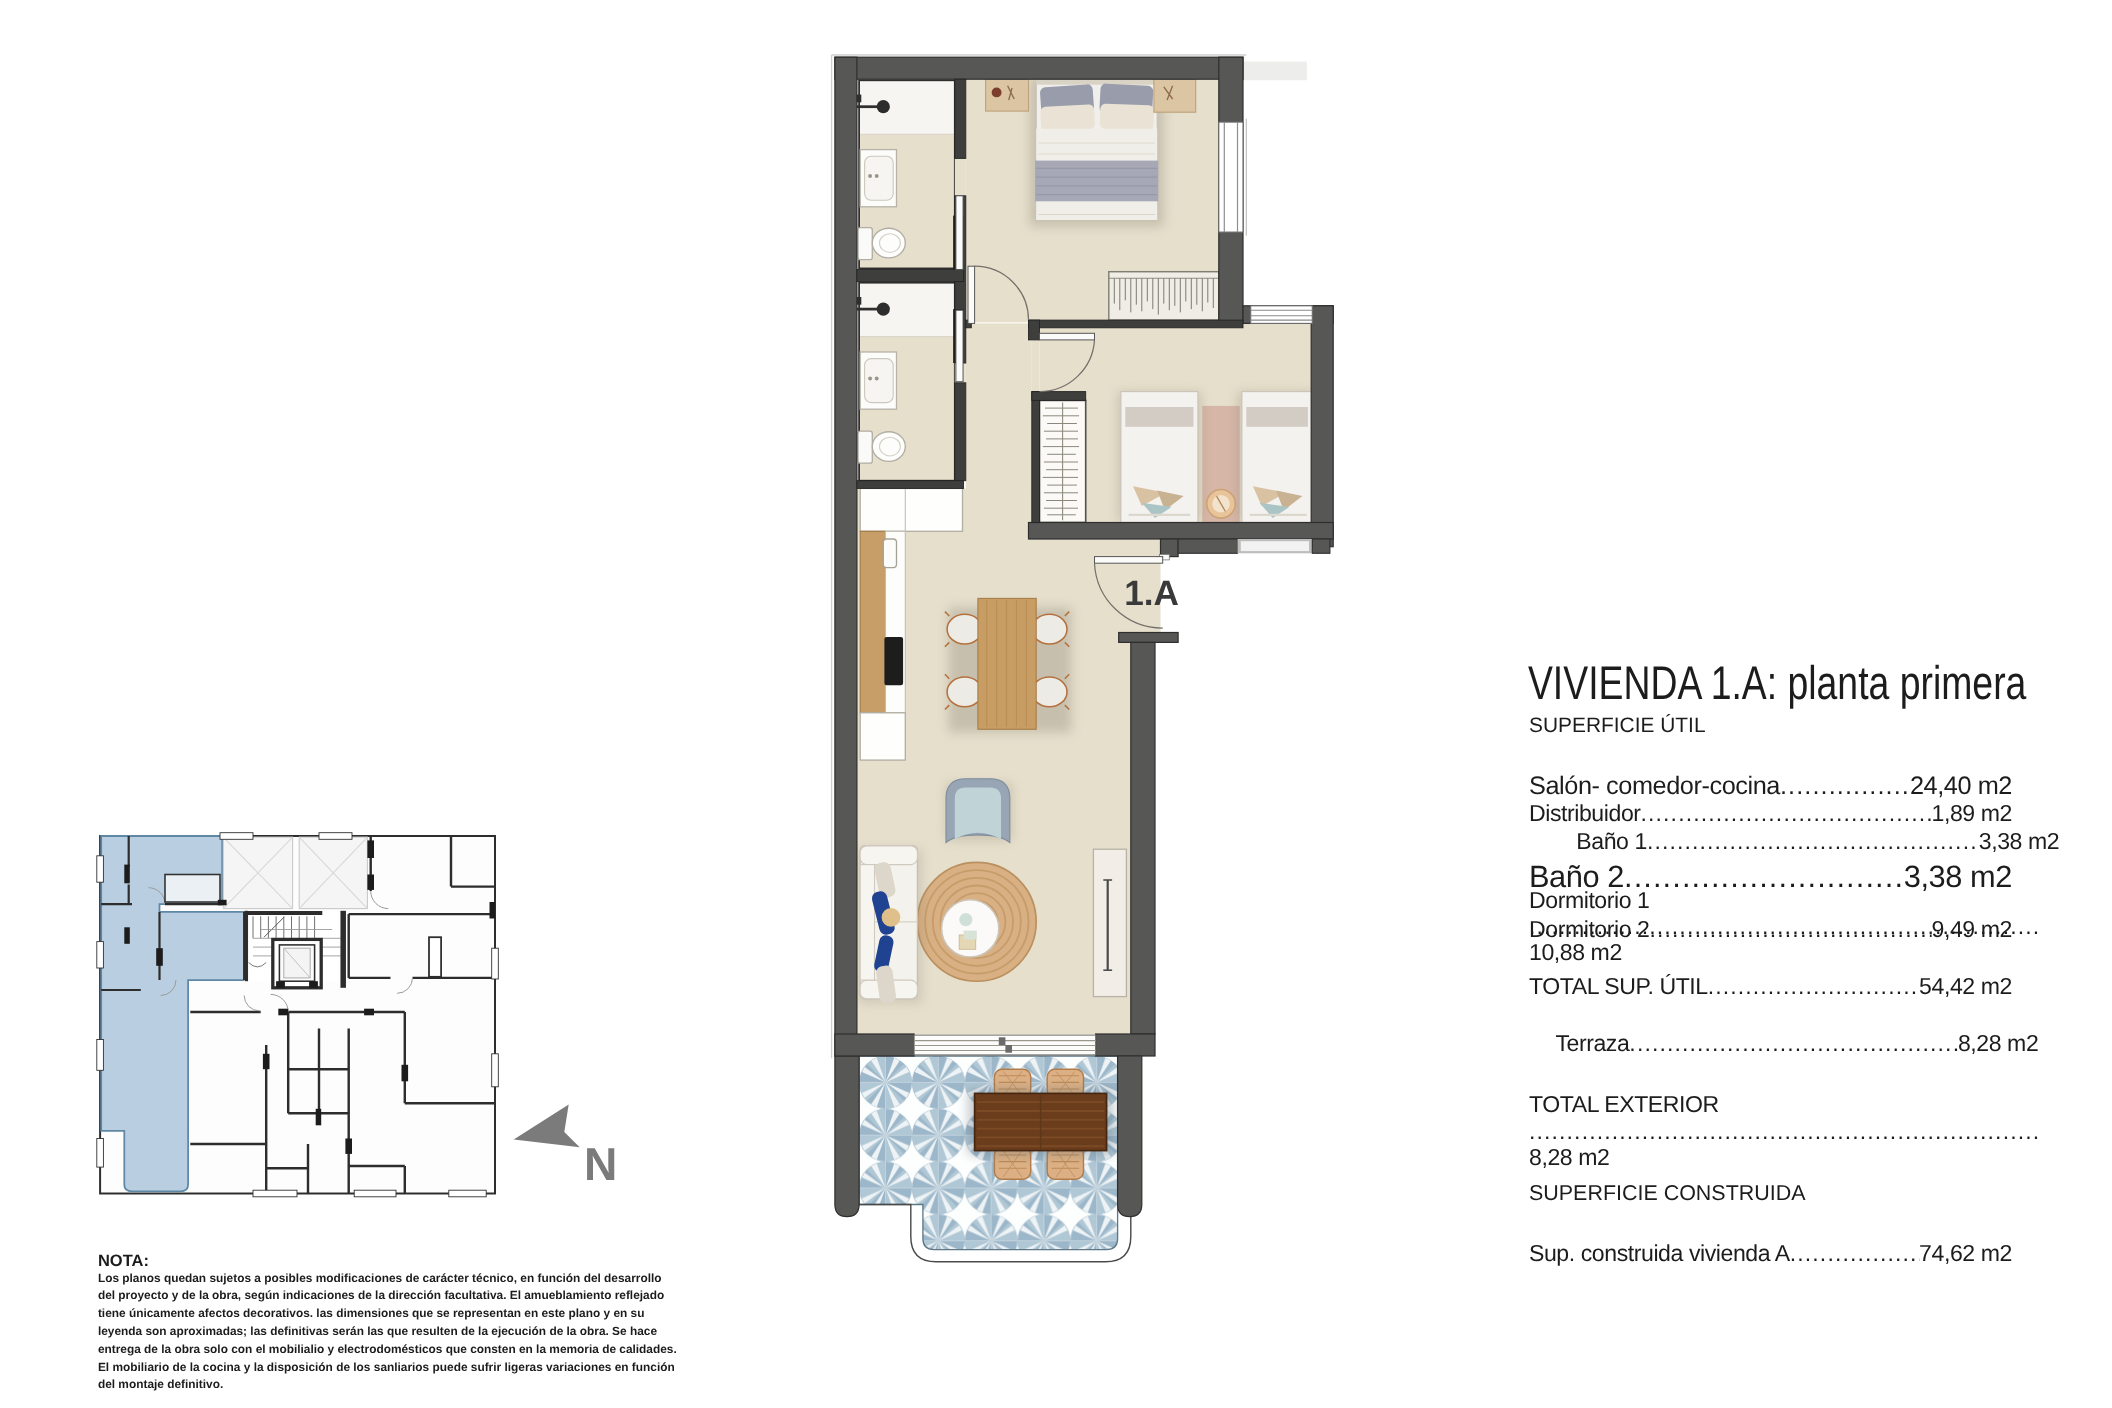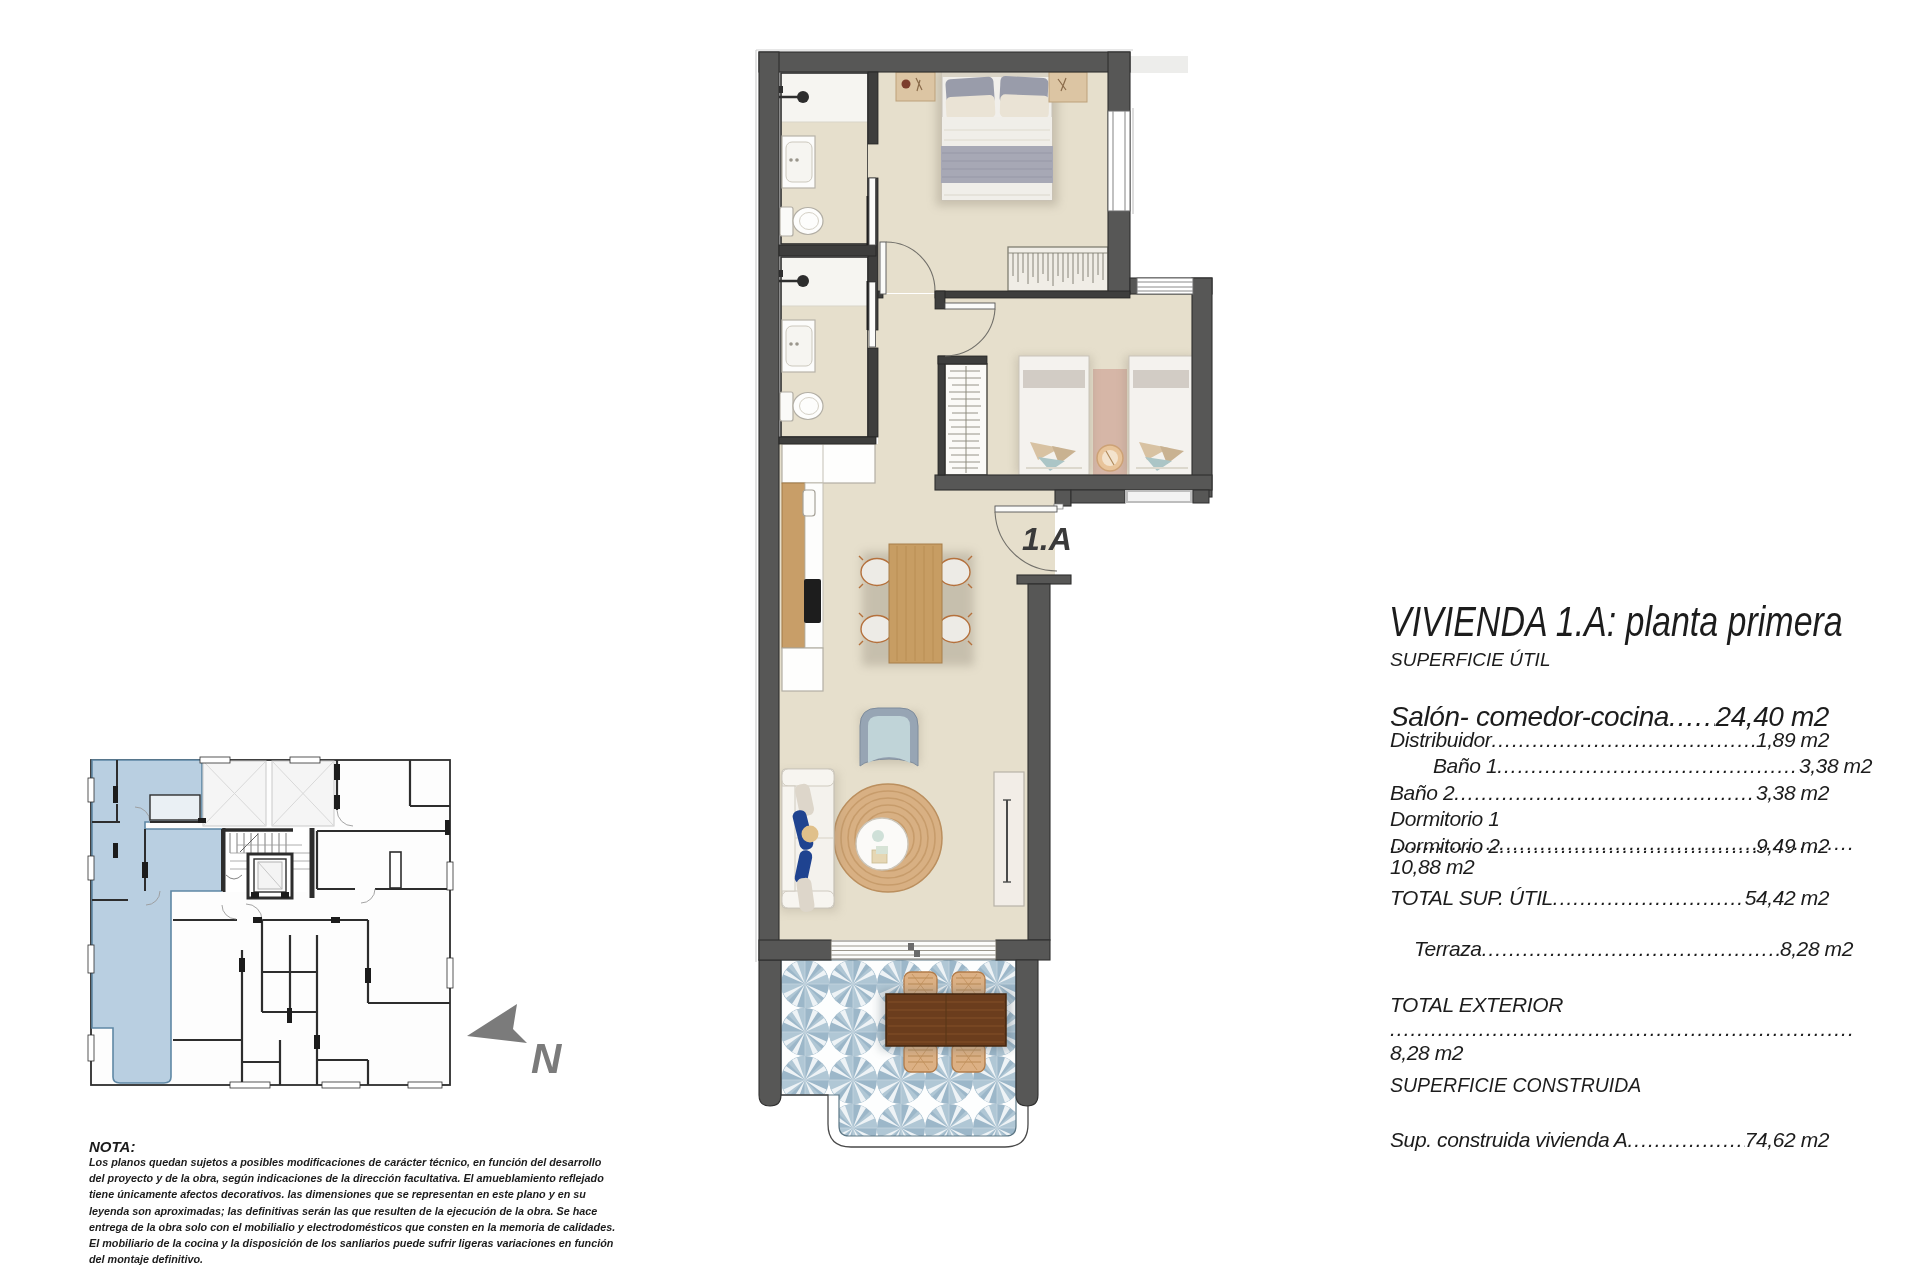--- a/index.html
+++ b/index.html
@@ -1,17 +1,17 @@
 <!DOCTYPE html>
 <html><head>
 <meta charset="utf-8">
 <style>
   html,body{margin:0;padding:0;width:1920px;height:1280px;background:#ffffff;
     font-family:"Liberation Sans", sans-serif;}
-  #page{position:relative;width:1920px;height:1280px;overflow:hidden;background:#ffffff;font-style:italic;}
+  #page{position:relative;width:1920px;height:1280px;overflow:hidden;background:#ffffff;}
   svg{position:absolute;left:0;top:0;}
   .abs{position:absolute;color:#1c1c1c;}
   .row{display:flex;align-items:baseline;width:439px;white-space:nowrap;}
   .row .lbl{flex:0 0 auto;}
   .row .dots{flex:1 1 auto;overflow:hidden;letter-spacing:1px;}
   .row .val{flex:0 0 auto;}
 </style>
 </head>
 <body>
 <div id="page">
@@ -501,36 +501,36 @@
 <path d="M517,1004 L467,1036 L527,1043 L513,1029 Z" fill="#7b7b7b"></path>
 
 <text x="531" y="1073" font-size="42" font-weight="bold" fill="#7b7b7b" font-family="Liberation Sans, sans-serif">N</text>
 </g>
 </svg>
 
 <div class="abs" id="title" style="left:1389px;top:597px;font-size:43px;white-space:nowrap;transform:scaleX(0.79);transform-origin:0 0;">VIVIENDA 1.A: planta primera</div>
 
 <div class="abs" style="left:1390px;top:649px;font-size:19px;">SUPERFICIE ÚTIL</div>
 
-<div class="abs row" style="left:1390px;top:701px;font-size:28px;letter-spacing:-0.4px;">
+<div class="abs row" style="left:1390px;top:701px;font-size:23px;letter-spacing:-0.4px;">
       <span class="lbl">Salón- comedor-cocina</span>
       <span class="dots">....................................................</span>
       <span class="val">24,40 m2</span>
     </div>
 <div class="abs row" style="left:1390px;top:728px;font-size:21px;letter-spacing:-0.4px;">
       <span class="lbl">Distribuidor</span>
       <span class="dots">....................................................................</span>
       <span class="val">1,89 m2</span>
     </div>
 <div class="abs row" style="left:1390px;top:754px;font-size:21px;letter-spacing:-0.4px;margin-left:43px;">
       <span class="lbl">Baño 1</span>
       <span class="dots">....................................................................</span>
       <span class="val">3,38 m2</span>
     </div>
-<div class="abs row" style="left:1390px;top:781px;font-size:21px;letter-spacing:-0.4px;">
+<div class="abs row" style="left:1390px;top:781px;font-size:28px;letter-spacing:-0.4px;">
       <span class="lbl">Baño 2</span>
       <span class="dots">....................................................................</span>
       <span class="val">3,38 m2</span>
     </div>
 <div class="abs row" style="left:1390px;top:807px;font-size:21px;letter-spacing:-0.4px;flex-direction:column;">
       <span class="lbl">Dormitorio 1</span>
       <span class="dots">....................................................................</span>
       <span class="val">10,88 m2</span>
     </div>
 <div class="abs row" style="left:1390px;top:834px;font-size:21px;letter-spacing:-0.4px;justify-content:flex-end;">

